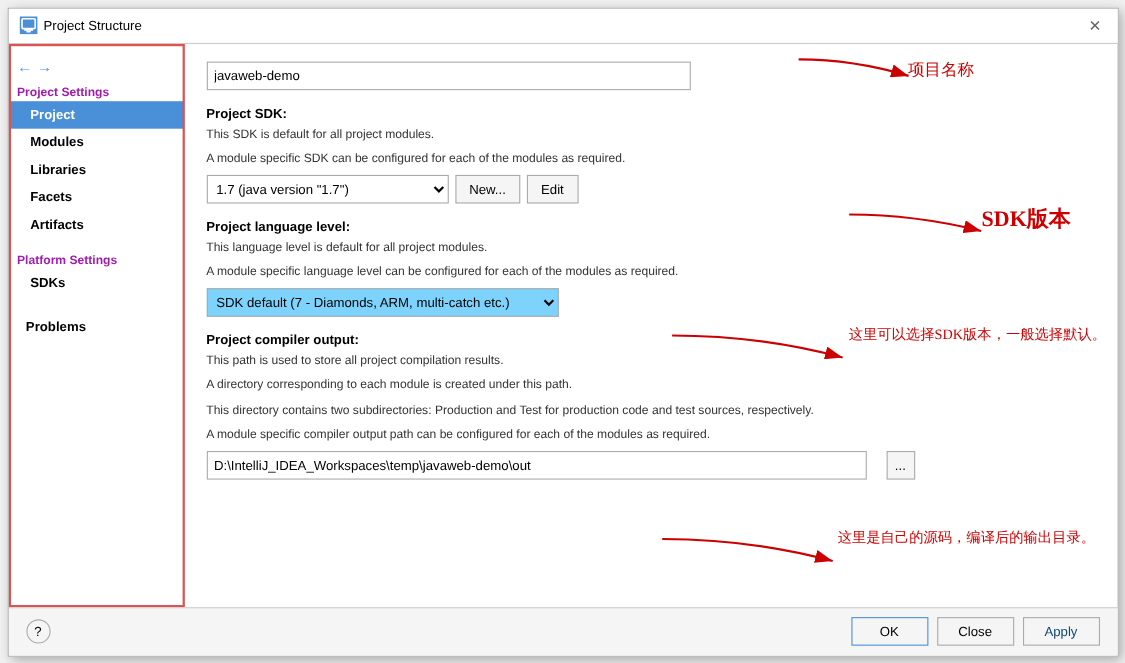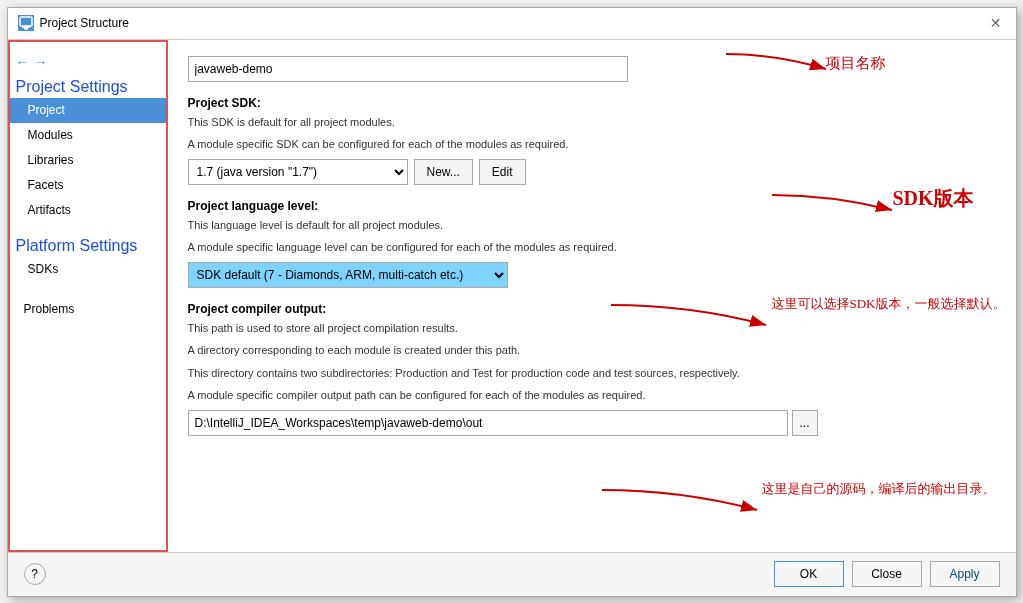--- a/index.html
+++ b/index.html
@@ -78,32 +78,33 @@
     }
 
     .nav-arrow {
       font-size: 14px;
       color: #4a90d9;
       margin-right: 4px;
       cursor: pointer;
     }
 
     .section-label {
-      font-weight: normal;
-      font-size: 16px;
-      color: #1d4ed8;
+      font-weight: bold;
+      font-size: 11px;
+      color: #a21caf;
       padding: 6px 8px 2px 8px;
     }
 
     .sidebar-item {
       padding: 3px 8px 3px 20px;
       cursor: pointer;
       color: #000;
       font-size: 12px;
       line-height: 1.6;
+      font-weight: bold;
     }
 
     .sidebar-item.active {
       background: #4a90d9;
       color: #fff;
     }
 
     .sidebar-divider {
       height: 8px;
     }
@@ -170,21 +171,21 @@
       height: 26px;
       border: 1px solid #aaa;
       font-size: 12px;
       padding: 2px 4px;
       background: #7dd3fc;
     }
 
     .output-path-row {
       display: flex;
       align-items: center;
-      gap: 4px;
+      gap: 18px;
     }
 
     .output-path-input {
       width: 600px;
       height: 26px;
       border: 1px solid #aaa;
       padding: 2px 6px;
       font-size: 12px;
       outline: none;
     }

